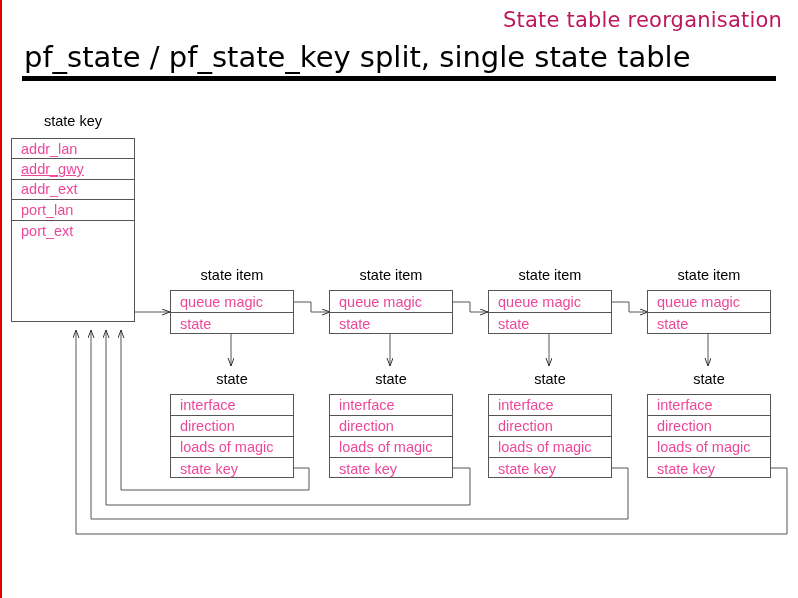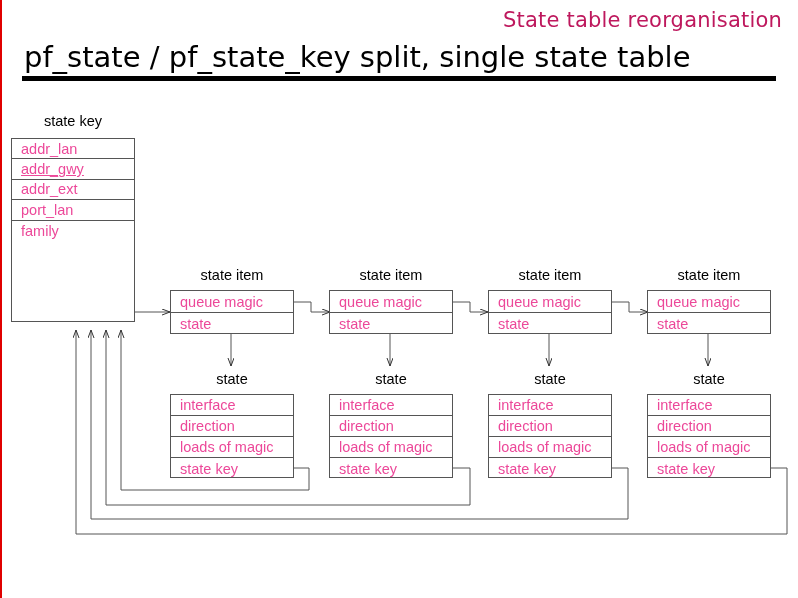--- a/index.html
+++ b/index.html
@@ -80,21 +80,21 @@
     <path d="M771,468 L787,468 L787,534 L76,534 L76,330" marker-end="url(#ahu)"></path>
   </g>
 </svg>
 
 <div class="cap" style="left:11px;top:113px;width:124px;">state key</div>
 <div class="tbl" style="left:11px;top:138px;width:124px;height:184px;">
   <div class="row" style="height:20.4px;">addr_lan</div>
   <div class="row" style="height:20.4px;text-decoration:underline;">addr_gwy</div>
   <div class="row" style="height:20.4px;">addr_ext</div>
   <div class="row" style="height:20.4px;">port_lan</div>
-  <div class="row" style="height:20.4px;">family</div>
+  <div class="row" style="height:20.4px;">port_ext</div>
 </div>
 
 <div class="cap" style="left:170px;top:267px;width:124px;">state item</div>
 <div class="tbl" style="left:170px;top:290px;width:124px;height:44px;">
   <div class="row" style="height:22px;">queue magic</div>
   <div class="row" style="height:22px;">state</div>
 </div>
 
 <div class="cap" style="left:329px;top:267px;width:124px;">state item</div>
 <div class="tbl" style="left:329px;top:290px;width:124px;height:44px;">

